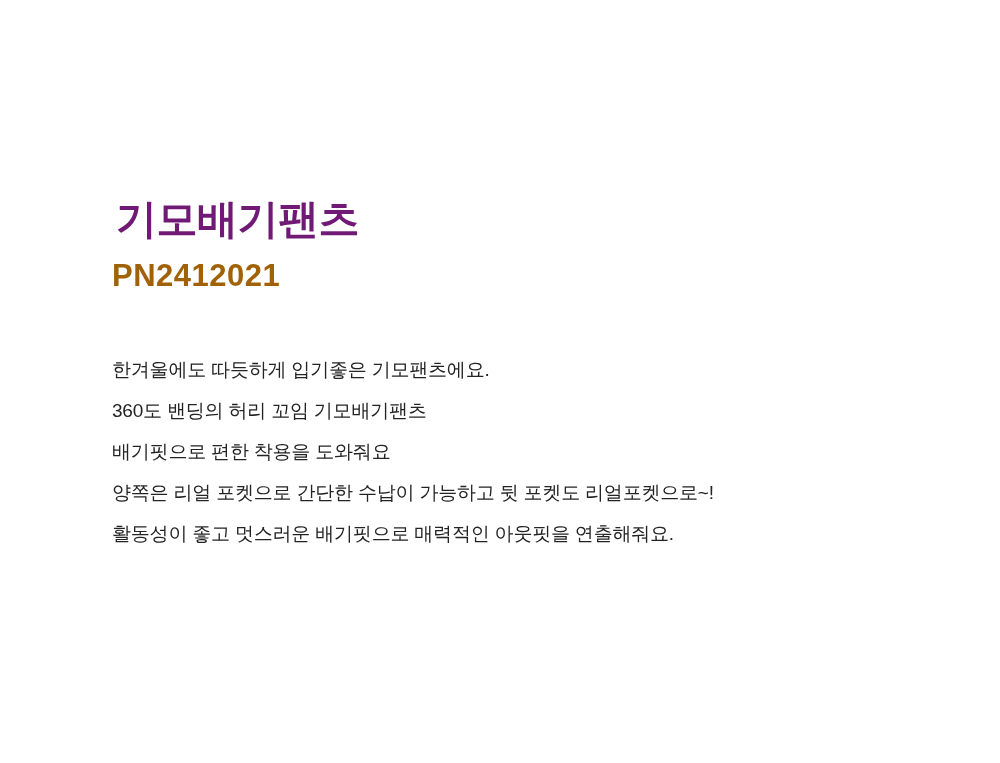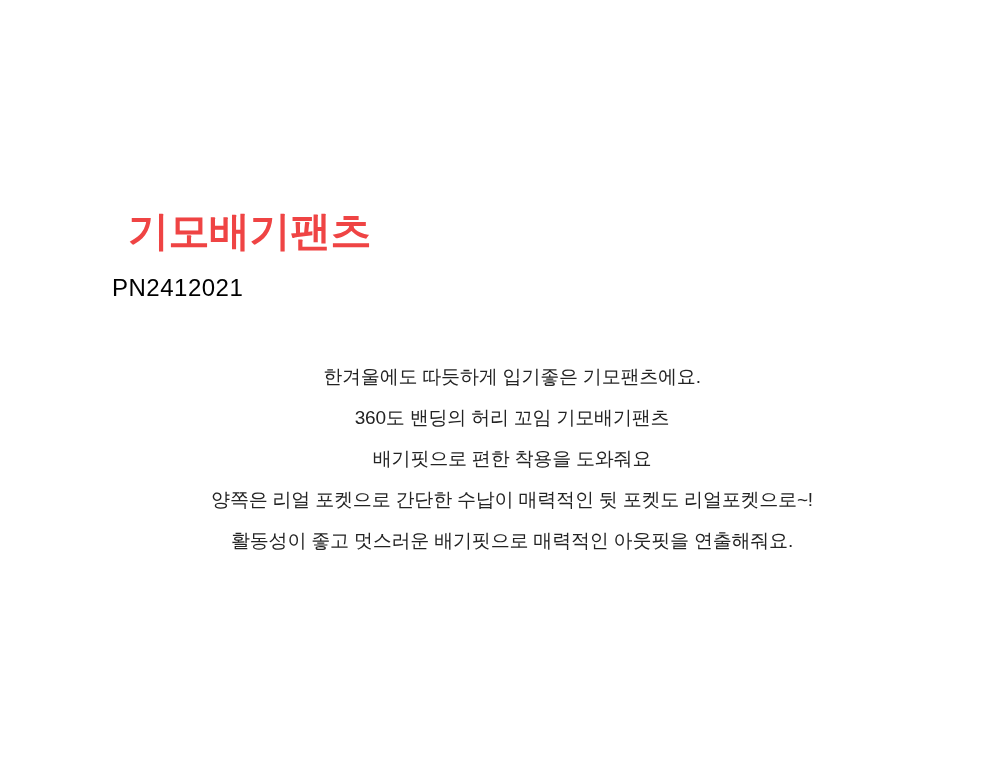--- a/index.html
+++ b/index.html
@@ -27,63 +27,62 @@
     left: 112px;
     top: 190px;
     width: 800px;
   }
 
   .product-title {
     font-size: 41px;
     font-weight: 700;
     letter-spacing: -0.5px;
     line-height: 1.22;
-    color: #ef4444;
-    margin: 16px;
+    color: #701a75;
+    margin: 4px;
   }
 
   .product-code {
-    font-size: 24px;
-    font-weight: 400;
-    color: #000000;
+    font-size: 31px;
+    font-weight: 700;
+    color: #a16207;
     letter-spacing: 0.5px;
     line-height: 1.3;
     margin: 12px 0 0 0;
   }
 
   .description {
     margin-top: 64px;
   }
 
   .description p {
     font-size: 19px;
     font-weight: 400;
     line-height: 1.0;
     color: #232323;
     margin: 0 0 22px 0;
     letter-spacing: -0.2px;
-    text-align: center;
   }
 
   .description p:last-child {
     margin-bottom: 8px;
   }
 </style>
 </head>
 <body>
 
 <div class="page">
   <div class="content">
 
     <h1 class="product-title">기모배기팬츠</h1>
 
     <div class="product-code">PN2412021</div>
 
     <div class="description">
       <p>한겨울에도 따듯하게 입기좋은 기모팬츠에요.</p>
       <p>360도 밴딩의 허리 꼬임 기모배기팬츠</p>
       <p>배기핏으로 편한 착용을 도와줘요</p>
-      <p>양쪽은 리얼 포켓으로 간단한 수납이 매력적인 뒷 포켓도 리얼포켓으로~!</p>
+      <p>양쪽은 리얼 포켓으로 간단한 수납이 가능하고 뒷 포켓도 리얼포켓으로~!</p>
       <p>활동성이 좋고 멋스러운 배기핏으로 매력적인 아웃핏을 연출해줘요.</p>
     </div>
 
   </div>
 </div>
 
 </body></html>

